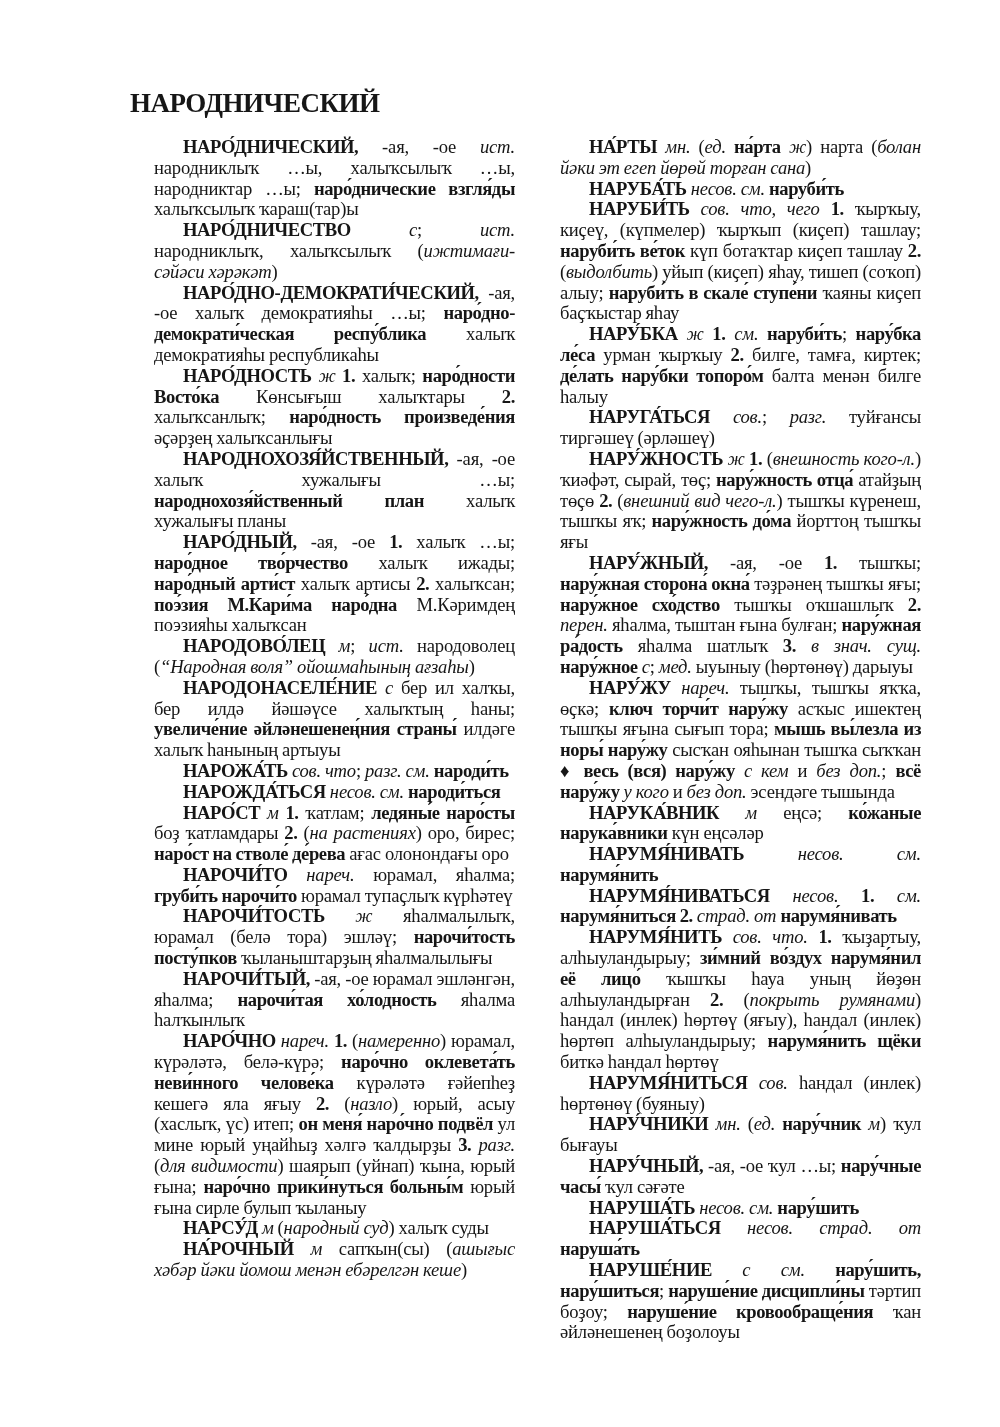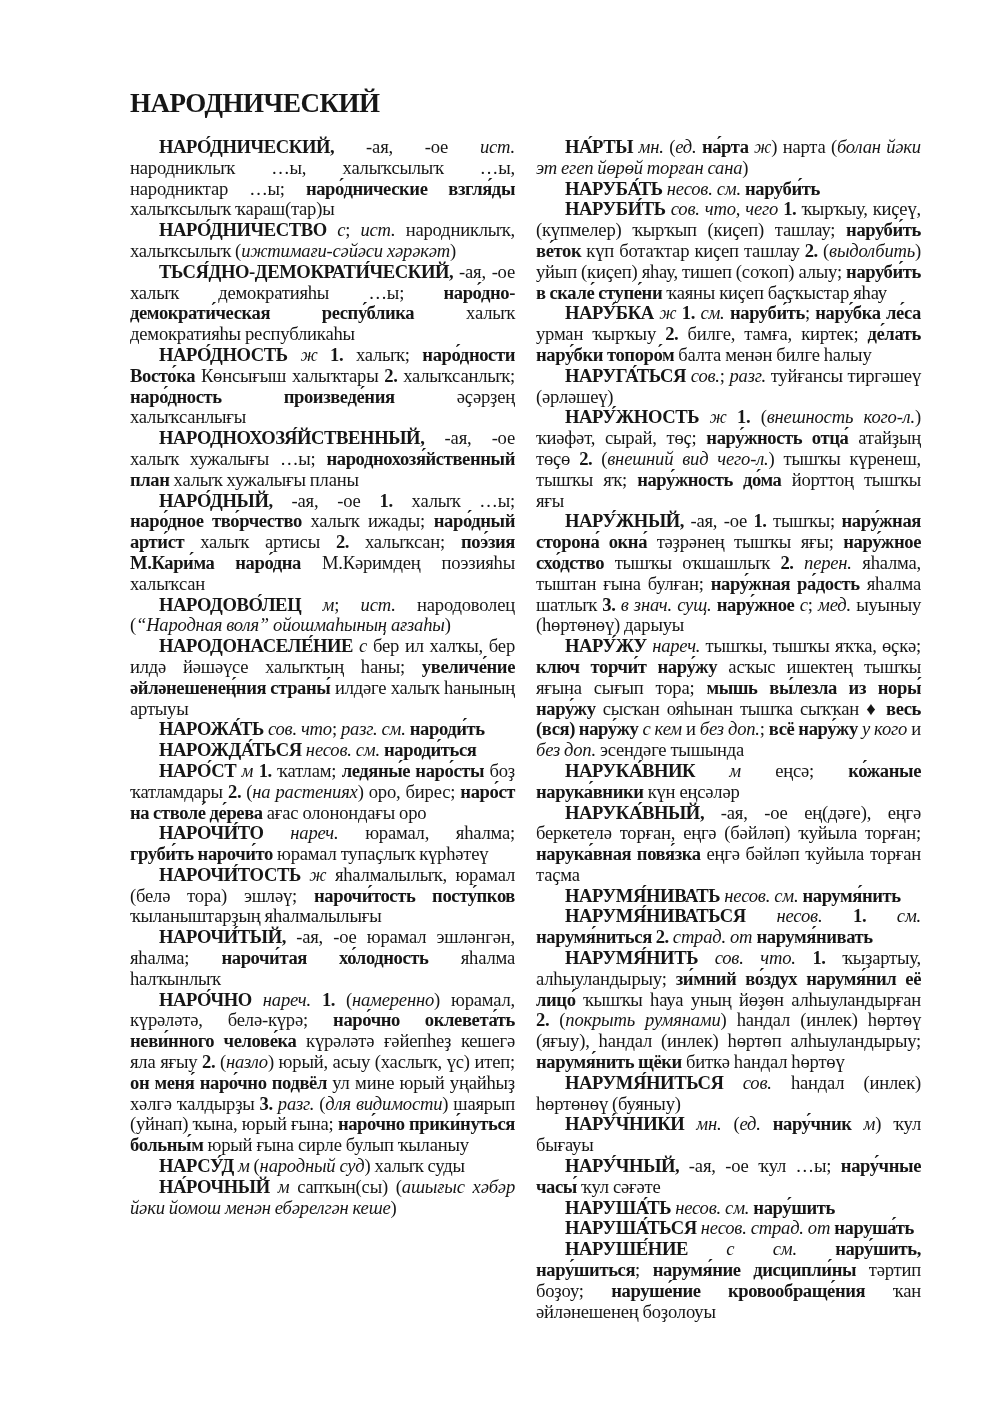--- a/index.html
+++ b/index.html
@@ -28,20 +28,21 @@
     position:absolute;
     left:130px; top:137px;
     width:791px;
     display:flex;
     gap:21px;
     align-items:flex-start;
   }
   .col {
     width:385px;
     hyphens:auto;
+    margin-left:24px;
     -webkit-hyphens:auto;
   }
   .entry {
     margin:0;
     text-indent:29px;
     text-align:justify;
     font-size:18.6px;
     line-height:20.8px;
     letter-spacing:-0.2px;
     word-spacing:-0.4px;
@@ -59,21 +60,21 @@
 </head>
 <body>
 
 <div class="page">
   <div class="running-head">НАРОДНИЧЕСКИЙ</div>
 
   <div class="columns">
     <div class="col">
         <p class="entry"><span class="b">НАРО́ДНИЧЕСКИЙ,</span><span> -ая, -ое </span><span class="i">ист.</span><span> народниклыҡ …ы, халыҡсылыҡ …ы, народниктар …ы; </span><span class="b">наро́днические взгля́ды</span><span> халыҡсылыҡ ҡараш(тар)ы</span></p>
         <p class="entry"><span class="b">НАРО́ДНИЧЕСТВО</span><span> </span><span class="i">с</span><span>; </span><span class="i">ист.</span><span> народниклыҡ, халыҡсылыҡ (</span><span class="i">ижтимағи-сәйәси хәрәкәт</span><span>)</span></p>
-        <p class="entry"><span class="b">ТЬСЯ́ДНО-ДЕМОКРАТИ́ЧЕСКИЙ,</span><span> -ая, -ое халыҡ демократияһы …ы; </span><span class="b">наро́дно-демократи́ческая респу́блика</span><span> халыҡ демократияһы республикаһы</span></p>
+        <p class="entry"><span class="b">НАРО́ДНО-ДЕМОКРАТИ́ЧЕСКИЙ,</span><span> -ая, -ое халыҡ демократияһы …ы; </span><span class="b">наро́дно-демократи́ческая респу́блика</span><span> халыҡ демократияһы республикаһы</span></p>
         <p class="entry"><span class="b">НАРО́ДНОСТЬ</span><span> </span><span class="i">ж</span><span> </span><span class="b">1.</span><span> халыҡ; </span><span class="b">наро́дности Восто́ка</span><span> Көнсығыш халыҡтары </span><span class="b">2.</span><span> халыҡсанлыҡ; </span><span class="b">наро́дность произведе́ния</span><span> әҫәрҙең халыҡсанлығы</span></p>
         <p class="entry"><span class="b">НАРОДНОХОЗЯ́ЙСТВЕННЫЙ,</span><span> -ая, -ое халыҡ хужалығы …ы; </span><span class="b">народнохозя́йственный план</span><span> халыҡ хужалығы планы</span></p>
         <p class="entry"><span class="b">НАРО́ДНЫЙ,</span><span> -ая, -ое </span><span class="b">1.</span><span> халыҡ …ы; </span><span class="b">наро́дное тво́рчество</span><span> халыҡ ижады; </span><span class="b">наро́дный арти́ст</span><span> халыҡ артисы </span><span class="b">2.</span><span> халыҡсан; </span><span class="b">поэ́зия М.Кари́ма наро́дна</span><span> М.Кәримдең поэзияһы халыҡсан</span></p>
         <p class="entry"><span class="b">НАРОДОВО́ЛЕЦ</span><span> </span><span class="i">м</span><span>; </span><span class="i">ист.</span><span> народоволец (</span><span class="i">“Народная воля” ойошмаһының ағзаһы</span><span>)</span></p>
         <p class="entry"><span class="b">НАРОДОНАСЕЛЕ́НИЕ</span><span> </span><span class="i">с</span><span> бер ил халҡы, бер илдә йәшәүсе халыҡтың һаны; </span><span class="b">увеличе́ние әйләнешенең́ния страны́</span><span> илдәге халыҡ һанының артыуы</span></p>
         <p class="entry"><span class="b">НАРОЖА́ТЬ</span><span> </span><span class="i">сов. что</span><span>; </span><span class="i">разг. см.</span><span> </span><span class="b">народи́ть</span></p>
         <p class="entry"><span class="b">НАРОЖДА́ТЬСЯ</span><span> </span><span class="i">несов. см.</span><span> </span><span class="b">народи́ться</span></p>
         <p class="entry"><span class="b">НАРО́СТ</span><span> </span><span class="i">м</span><span> </span><span class="b">1.</span><span> ҡатлам; </span><span class="b">ледяны́е наро́сты</span><span> боҙ ҡатламдары </span><span class="b">2.</span><span> (</span><span class="i">на растениях</span><span>) оро, бирес; </span><span class="b">наро́ст на стволе́ де́рева</span><span> ағас олонондағы оро</span></p>
         <p class="entry"><span class="b">НАРОЧИ́ТО</span><span> </span><span class="i">нареч.</span><span> юрамал, яһалма; </span><span class="b">груби́ть нарочи́то</span><span> юрамал тупаҫлыҡ күрһәтеү</span></p>
         <p class="entry"><span class="b">НАРОЧИ́ТОСТЬ</span><span> </span><span class="i">ж</span><span> яһалмалылыҡ, юрамал (белә тора) эшләү; </span><span class="b">нарочи́тость посту́пков</span><span> ҡыланыштарҙың яһалмалылығы</span></p>
@@ -85,26 +86,25 @@
     <div class="col">
         <p class="entry"><span class="b">НА́РТЫ</span><span> </span><span class="i">мн.</span><span> (</span><span class="i">ед.</span><span> </span><span class="b">на́рта</span><span> </span><span class="i">ж</span><span>) нарта (</span><span class="i">болан йәки эт егеп йөрөй торған сана</span><span>)</span></p>
         <p class="entry"><span class="b">НАРУБА́ТЬ</span><span> </span><span class="i">несов. см.</span><span> </span><span class="b">наруби́ть</span></p>
         <p class="entry"><span class="b">НАРУБИ́ТЬ</span><span> </span><span class="i">сов. что, чего</span><span> </span><span class="b">1.</span><span> ҡырҡыу, киҫеү, (күпмелер) ҡырҡып (киҫеп) ташлау; </span><span class="b">наруби́ть ве́ток</span><span> күп ботаҡтар киҫеп ташлау </span><span class="b">2.</span><span> (</span><span class="i">выдолбить</span><span>) уйып (киҫеп) яһау, тишеп (соҡоп) алыу; </span><span class="b">наруби́ть в скале́ ступе́ни</span><span> ҡаяны киҫеп баҫҡыстар яһау</span></p>
         <p class="entry"><span class="b">НАРУ́БКА</span><span> </span><span class="i">ж</span><span> </span><span class="b">1.</span><span> </span><span class="i">см.</span><span> </span><span class="b">наруби́ть</span><span>; </span><span class="b">нару́бка ле́са</span><span> урман ҡырҡыу </span><span class="b">2.</span><span> билге, тамға, киртек; </span><span class="b">де́лать нару́бки топоро́м</span><span> балта менән билге һалыу</span></p>
         <p class="entry"><span class="b">НАРУГА́ТЬСЯ</span><span> </span><span class="i">сов.</span><span>; </span><span class="i">разг.</span><span> туйғансы тиргәшеү (әрләшеү)</span></p>
         <p class="entry"><span class="b">НАРУ́ЖНОСТЬ</span><span> </span><span class="i">ж</span><span> </span><span class="b">1.</span><span> (</span><span class="i">внешность кого-л.</span><span>) ҡиәфәт, сырай, төҫ; </span><span class="b">нару́жность отца́</span><span> атайҙың төҫө </span><span class="b">2.</span><span> (</span><span class="i">внешний вид чего-л.</span><span>) тышҡы күренеш, тышҡы яҡ; </span><span class="b">нару́жность до́ма</span><span> йорттоң тышҡы яғы</span></p>
         <p class="entry"><span class="b">НАРУ́ЖНЫЙ,</span><span> -ая, -ое </span><span class="b">1.</span><span> тышҡы; </span><span class="b">нару́жная сторона́ окна́</span><span> тәҙрәнең тышҡы яғы; </span><span class="b">нару́жное схо́дство</span><span> тышҡы оҡшашлыҡ </span><span class="b">2.</span><span> </span><span class="i">перен.</span><span> яһалма, тыштан ғына булған; </span><span class="b">нару́жная ра́дость</span><span> яһалма шатлыҡ </span><span class="b">3.</span><span> </span><span class="i">в знач. сущ.</span><span> </span><span class="b">нару́жное</span><span> </span><span class="i">с</span><span>; </span><span class="i">мед.</span><span> ыуыныу (һөртөнөү) дарыуы</span></p>
         <p class="entry"><span class="b">НАРУ́ЖУ</span><span> </span><span class="i">нареч.</span><span> тышҡы, тышҡы яҡҡа, өҫкә; </span><span class="b">ключ торчи́т нару́жу</span><span> асҡыс ишектең тышҡы яғына сығып тора; </span><span class="b">мышь вы́лезла из норы́ нару́жу</span><span> сысҡан ояһынан тышҡа сыҡҡан ♦ </span><span class="b">весь (вся) нару́жу</span><span> </span><span class="i">с кем</span><span> и </span><span class="i">без доп.</span><span>; </span><span class="b">всё нару́жу</span><span> </span><span class="i">у кого</span><span> и </span><span class="i">без доп.</span><span> эсендәге тышында</span></p>
         <p class="entry"><span class="b">НАРУКА́ВНИК</span><span> </span><span class="i">м</span><span> еңсә; </span><span class="b">ко́жаные нарука́вники</span><span> күн еңсәләр</span></p>
-        <p class="entry"><span class="b">НАРУКА́ВНЫЙ,</span><span> -ая, -ое ең(дәге), еңгә беркетелә торған, еңгә (бәйләп) ҡуйыла торған; </span><span class="b">нарука́вная повя́зка</span><span> еңгә бәйләп ҡуйыла торған таҫма</span></p>
         <p class="entry"><span class="b">НАРУМЯ́НИВАТЬ</span><span> </span><span class="i">несов. см.</span><span> </span><span class="b">нарумя́нить</span></p>
         <p class="entry"><span class="b">НАРУМЯ́НИВАТЬСЯ</span><span> </span><span class="i">несов.</span><span> </span><span class="b">1.</span><span> </span><span class="i">см.</span><span> </span><span class="b">нарумя́ниться 2.</span><span> </span><span class="i">страд. от</span><span> </span><span class="b">нарумя́нивать</span></p>
         <p class="entry"><span class="b">НАРУМЯ́НИТЬ</span><span> </span><span class="i">сов. что.</span><span> </span><span class="b">1.</span><span> ҡыҙартыу, алһыуландырыу; </span><span class="b">зи́мний во́здух нарумя́нил её лицо́</span><span> ҡышҡы һауа уның йөҙөн алһыуландырған </span><span class="b">2.</span><span> (</span><span class="i">покрыть румянами</span><span>) һандал (инлек) һөртөү (яғыу), һандал (инлек) һөртөп алһыуландырыу; </span><span class="b">нарумя́нить щёки</span><span> биткә һандал һөртөү</span></p>
         <p class="entry"><span class="b">НАРУМЯ́НИТЬСЯ</span><span> </span><span class="i">сов.</span><span> һандал (инлек) һөртөнөү (буяныу)</span></p>
         <p class="entry"><span class="b">НАРУ́ЧНИКИ</span><span> </span><span class="i">мн.</span><span> (</span><span class="i">ед.</span><span> </span><span class="b">нару́чник</span><span> </span><span class="i">м</span><span>) ҡул бығауы</span></p>
         <p class="entry"><span class="b">НАРУ́ЧНЫЙ,</span><span> -ая, -ое ҡул …ы; </span><span class="b">нару́чные часы́</span><span> ҡул сәғәте</span></p>
         <p class="entry"><span class="b">НАРУША́ТЬ</span><span> </span><span class="i">несов. см.</span><span> </span><span class="b">нару́шить</span></p>
         <p class="entry"><span class="b">НАРУША́ТЬСЯ</span><span> </span><span class="i">несов. страд. от</span><span> </span><span class="b">наруша́ть</span></p>
-        <p class="entry"><span class="b">НАРУШЕ́НИЕ</span><span> </span><span class="i">с см.</span><span> </span><span class="b">нару́шить, нару́шиться</span><span>; </span><span class="b">нарумя́ние дисципли́ны</span><span> тәртип боҙоу; </span><span class="b">наруше́ние кровообраще́ния</span><span> ҡан әйләнешенең боҙолоуы</span></p>
+        <p class="entry"><span class="b">НАРУШЕ́НИЕ</span><span> </span><span class="i">с см.</span><span> </span><span class="b">нару́шить, нару́шиться</span><span>; </span><span class="b">наруше́ние дисципли́ны</span><span> тәртип боҙоу; </span><span class="b">наруше́ние кровообраще́ния</span><span> ҡан әйләнешенең боҙолоуы</span></p>
       </div>
   </div>
 
 </div>
 
 </body></html>

